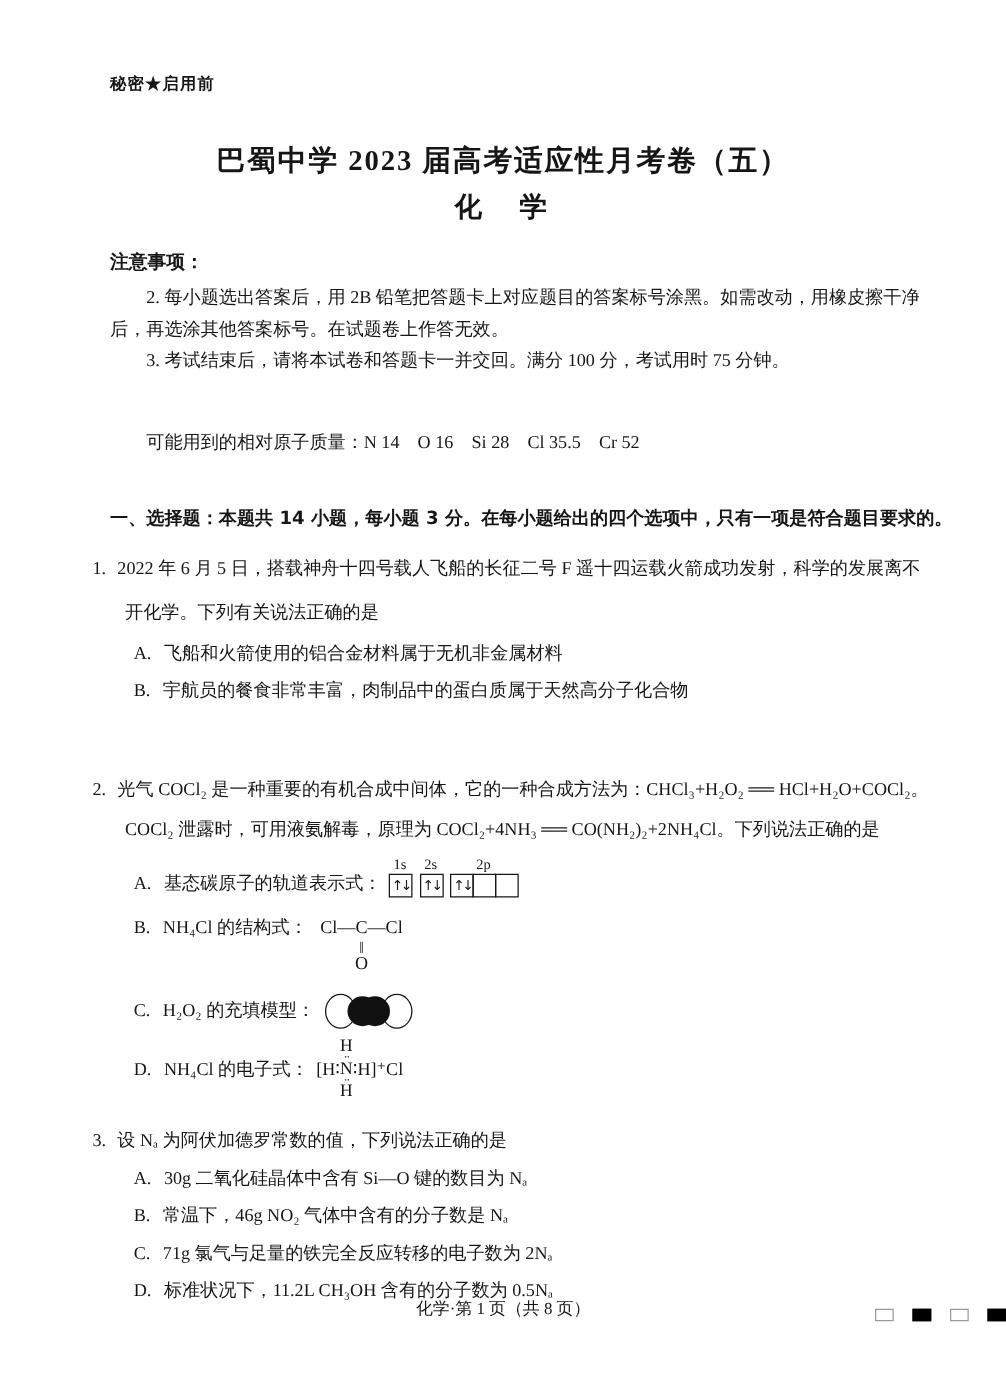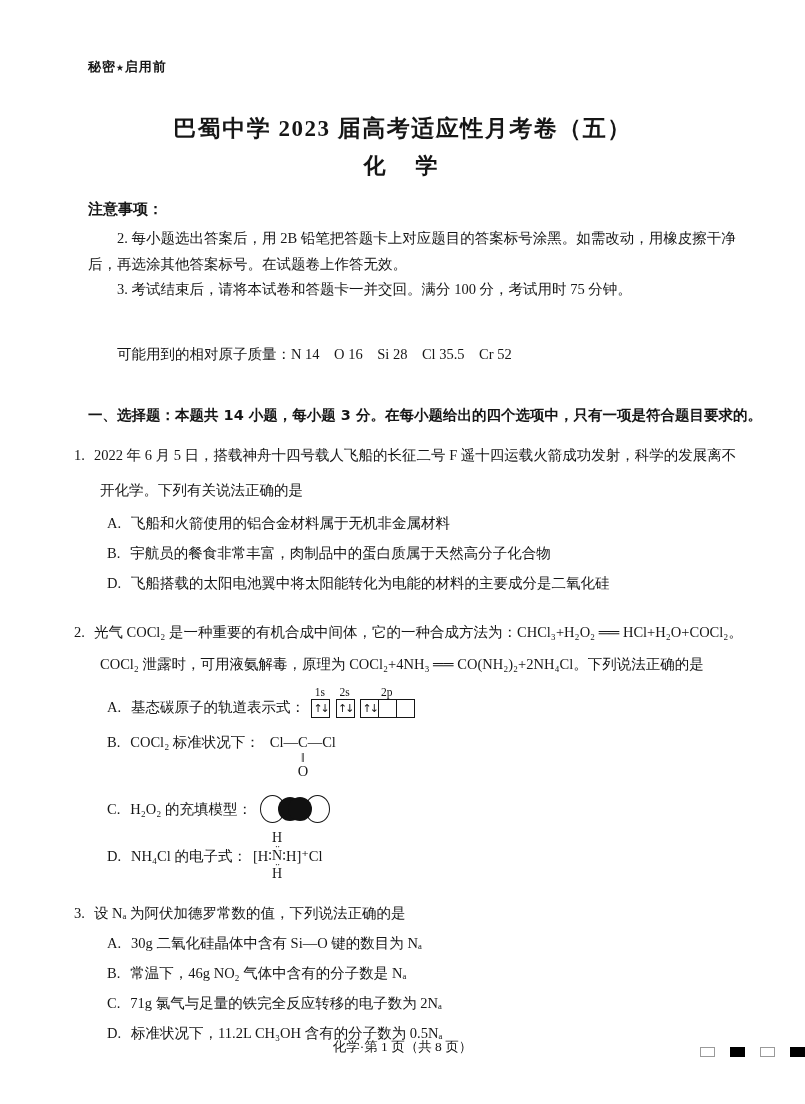--- a/index.html
+++ b/index.html
@@ -3,21 +3,21 @@
 <meta charset="utf-8">
 <style>
   html,body{margin:0;padding:0;}
   body{
     width:805px;height:1104px;position:relative;background:#ffffff;color:#161616;
     font-family:"Liberation Serif","DejaVu Serif","DejaVu Sans",serif;
     overflow:hidden;
   }
   .abs{position:absolute;}
   .classification{
-    top:58px;left:88px;font-family:Liberation Mono, monospace;
+    top:58px;left:88px;font-family:Liberation Serif, serif;
     font-weight:bold;font-size:13px;letter-spacing:1px;
   }
   .exam-title{
     top:113px;left:0;width:100%;text-align:center;
     font-size:23px;font-weight:bold;letter-spacing:1.5px;
   }
   .subject-title{
     top:151px;left:0;width:100%;text-align:center;
     font-size:22px;font-weight:bold;letter-spacing:4px;
   }
@@ -103,23 +103,20 @@
 <div class="abs question q1">
   <div class="stem">
     <span class="qnum">1.</span><span>2022 年 6 月 5 日，搭载神舟十四号载人飞船的长征二号 F 遥十四运载火箭成功发射，科学的发展离不开化学。下列有关说法正确的是</span>
   </div>
   <div class="opt">
     <span class="olabel">A.</span><span>飞船和火箭使用的铝合金材料属于无机非金属材料</span>
   </div>
   <div class="opt">
     <span class="olabel">B.</span><span>宇航员的餐食非常丰富，肉制品中的蛋白质属于天然高分子化合物</span>
   </div>
-  <div class="opt">
-    <span class="olabel">D.</span><span>飞船搭载的太阳电池翼中将太阳能转化为电能的材料的主要成分是二氧化硅</span>
-  </div>
 </div>
 
 <div class="abs question q2">
   <div class="stem">
     <span class="qnum">2.</span><span>光气 COCl₂ 是一种重要的有机合成中间体，它的一种合成方法为：CHCl₃+H₂O₂ ══ HCl+H₂O+COCl₂。COCl₂ 泄露时，可用液氨解毒，原理为 COCl₂+4NH₃ ══ CO(NH₂)₂+2NH₄Cl。下列说法正确的是</span>
   </div>
 
   <div class="opt opt-flex" style="margin-top:6px;">
     <span class="olabel">A.</span>
       <span class="otext">基态碳原子的轨道表示式：</span>
@@ -142,21 +139,21 @@
           <span class="ob">↑↓</span>
           <span class="ob"></span>
           <span class="ob"></span>
         </span>
       </span>
     </span>
   </div>
 
   <div class="opt opt-top">
     <span class="olabel">B.</span>
-      <span class="otext">COCl₂ 标准状况下：</span>
+      <span class="otext">NH₄Cl 的结构式：</span>
     <span class="structB">
       <span class="s-row1">Cl—C—Cl</span>
       <span class="s-bond">‖</span>
       <span class="s-row3">O</span>
     </span>
   </div>
 
   <div class="opt opt-mid">
     <span class="olabel">C.</span>
       <span class="otext">H₂O₂ 的充填模型：</span>

